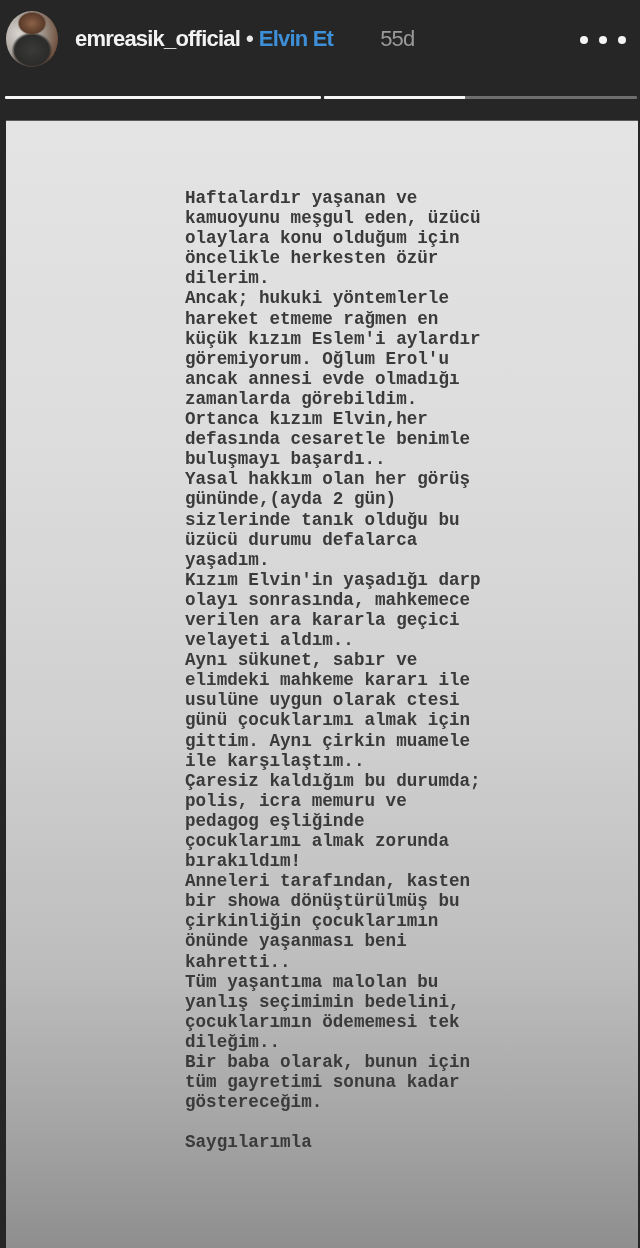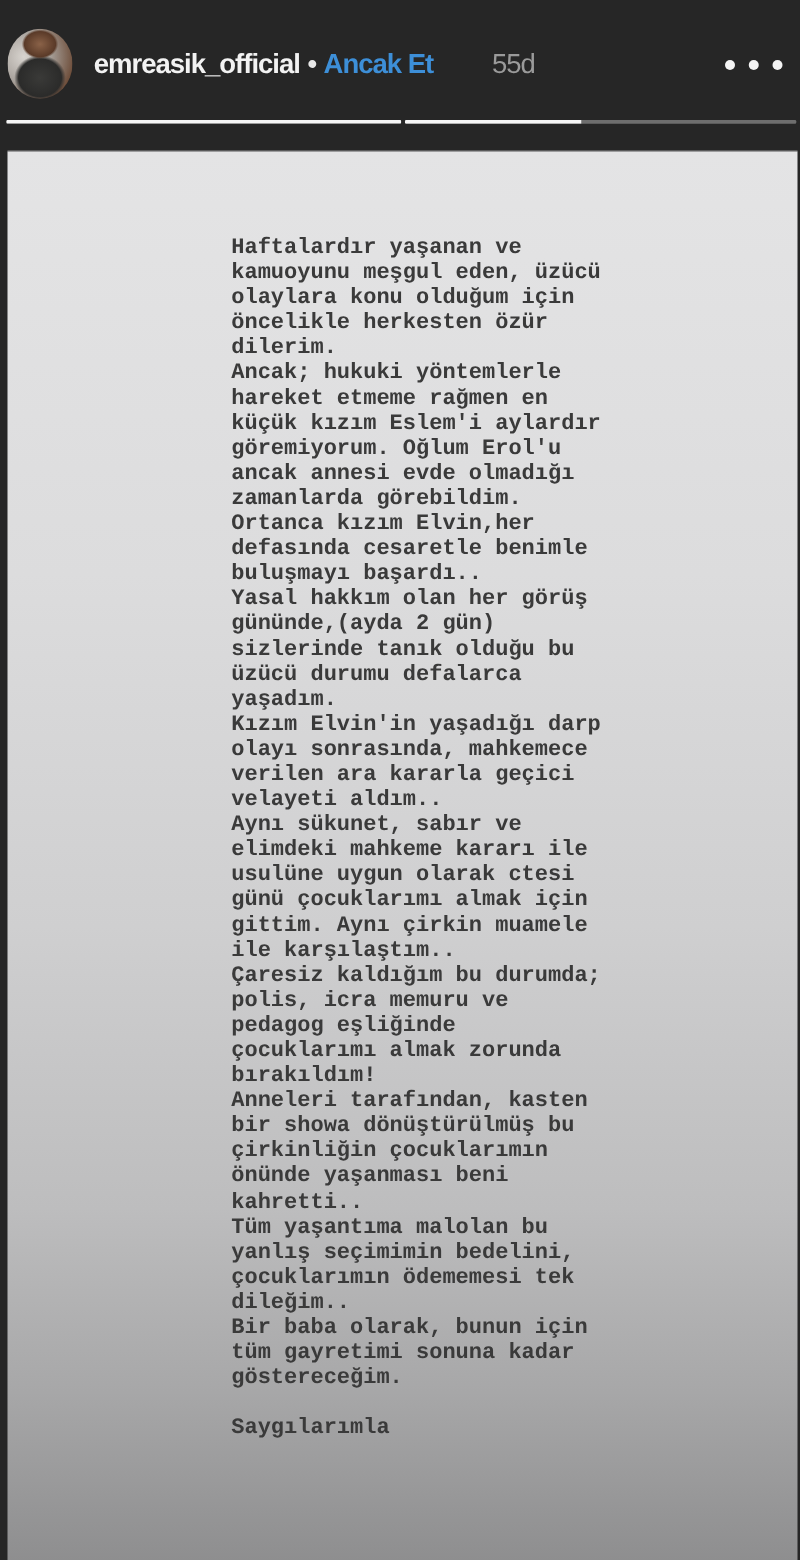--- a/index.html
+++ b/index.html
@@ -9,21 +9,21 @@
       height: 1248px;
       background: #262626;
       overflow: hidden;
     }
     body {
       position: relative;
       font-family: "Liberation Sans", sans-serif;
     }
     .header {
       position: absolute;
-      left: 0; top: 12px;
+      left: 0; top: 0;
       width: 542px; height: 80px;
     }
     .avatar {
       position: absolute;
       left: 6px; top: 11px;
       width: 52px; height: 56px;
       border-radius: 50%;
       background:
         radial-gradient(ellipse 40% 30% at 50% 22%, #8a6248 0%, #5a3a28 60%, transparent 70%),
         radial-gradient(ellipse 55% 45% at 50% 70%, #3a3a38 0%, #2b2b2a 60%, transparent 72%),
@@ -111,21 +111,21 @@
     }
   </style>
 </head>
 <body>
 
 <div class="header">
   <div class="avatar"></div>
   <div class="user-line">
     <span class="username">emreasik_official</span>
     <span class="sep">•</span>
-    <span class="follow">Ancak Et</span>
+    <span class="follow">Elvin Et</span>
     <span class="age">55d</span>
   </div>
   <div class="more">
     <span class="dot"></span>
     <span class="dot"></span>
     <span class="dot"></span>
   </div>
 </div>
 
 <div class="progress" style="left:5px; width:316px;">

